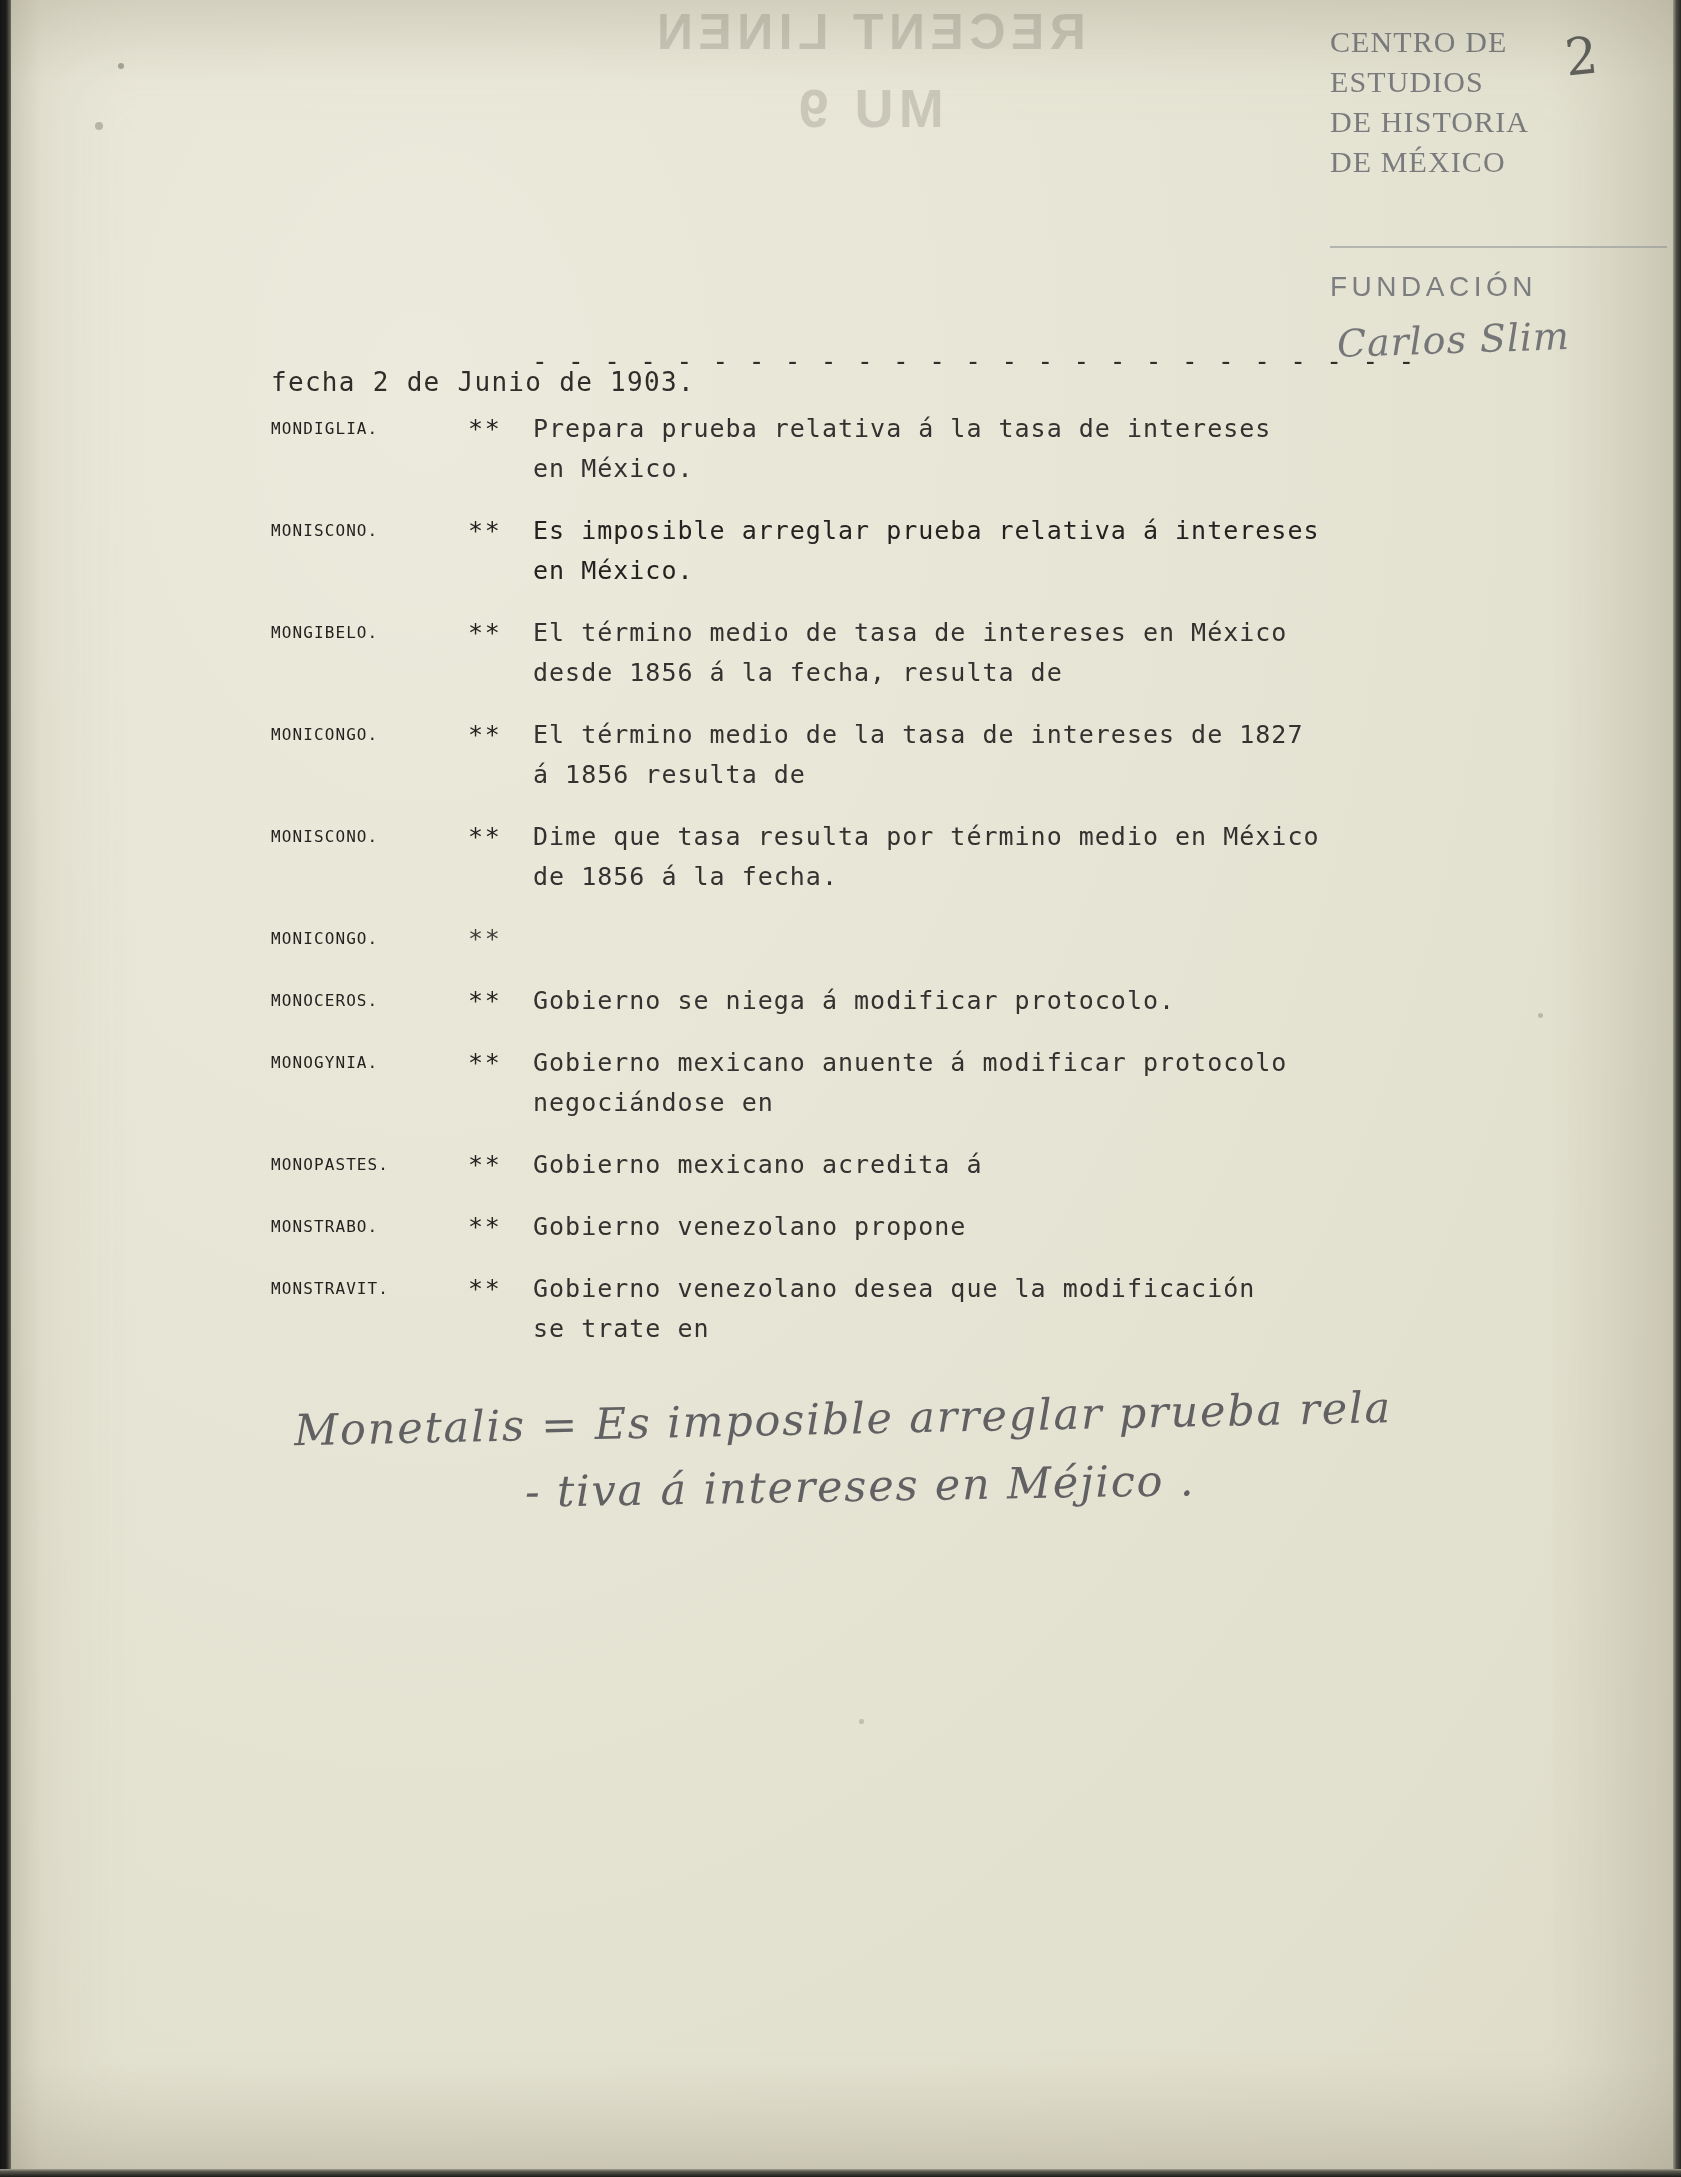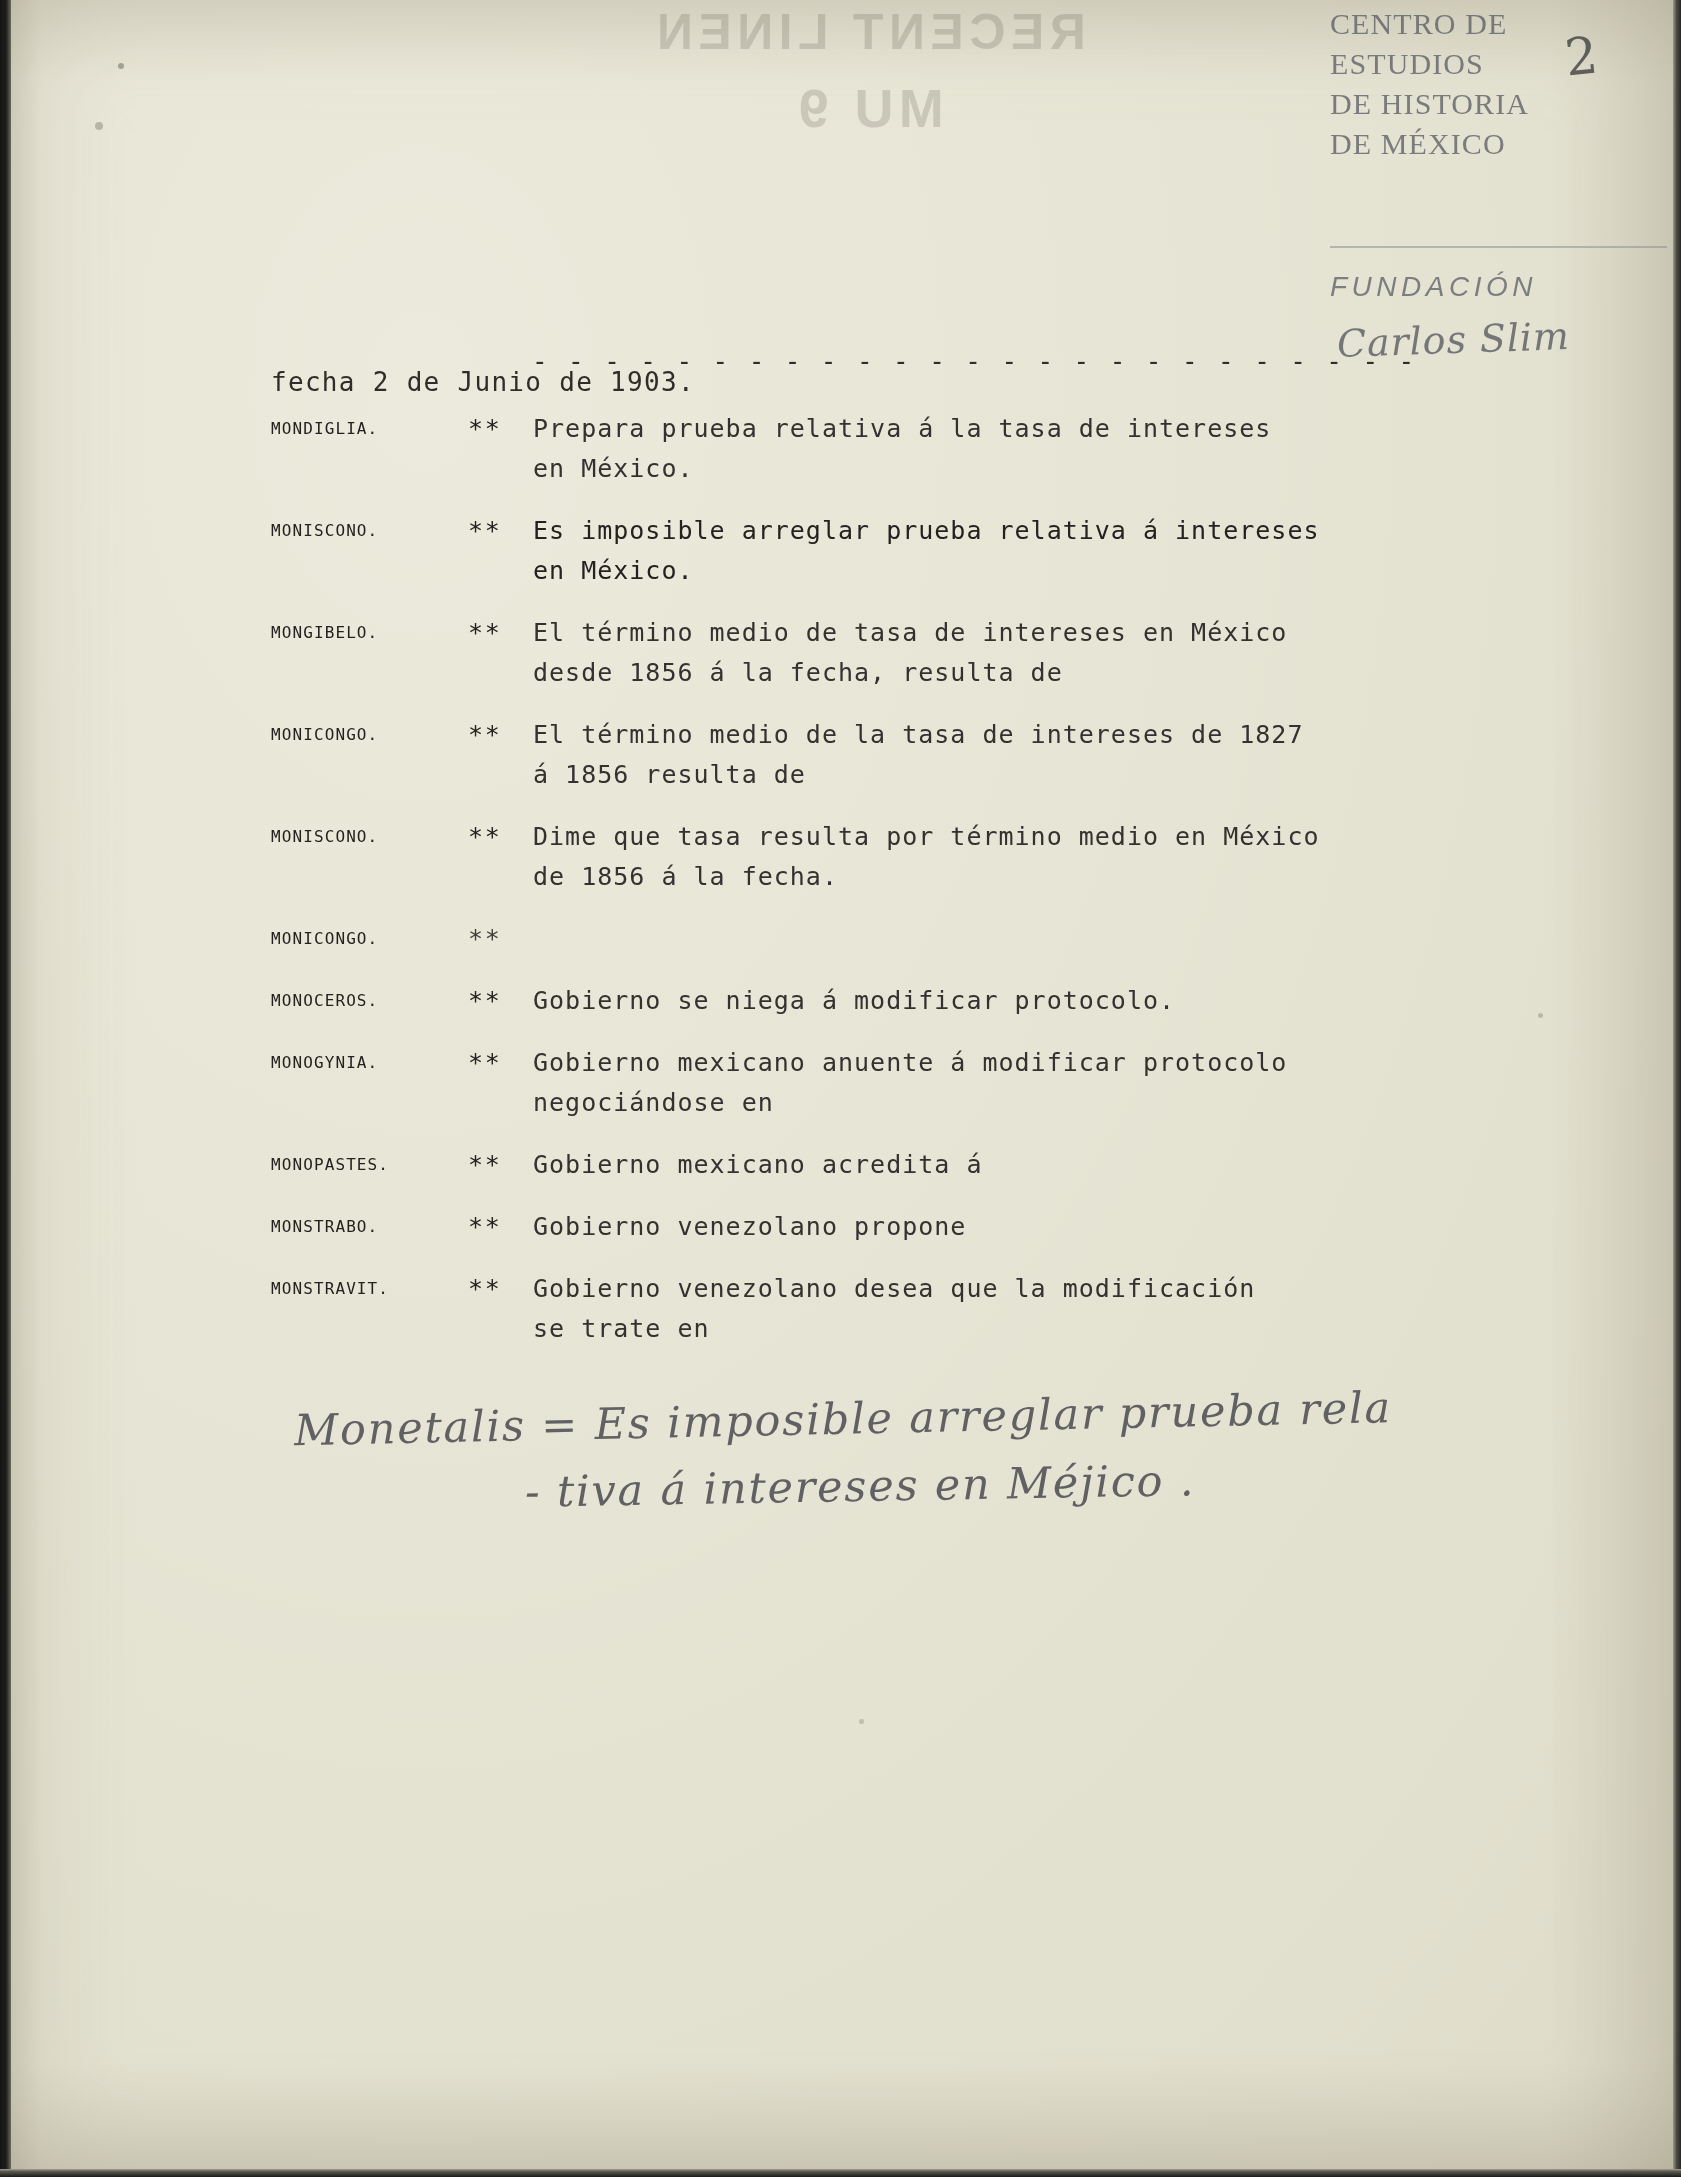--- a/index.html
+++ b/index.html
@@ -81,21 +81,21 @@
     pointer-events: none;
     filter: blur(0.5px);
   }
   #bleed .l1 { font-size: 50px; line-height: 65px; }
   #bleed .l2 { font-size: 54px; line-height: 87px; }
 
   
   #stamp {
     position: absolute;
     left: 1330px;
-    top: 4px;
+    top: 22px;
     width: 335px;
     color: #5d5f66;
     font-family: "Liberation Serif", serif;
     opacity: 0.78;
   }
   #stamp .sline {
     font-size: 30px;
     line-height: 40px;
     letter-spacing: 1.1px;
     white-space: nowrap;
@@ -112,21 +112,20 @@
   #stamp-found {
     position: absolute;
     left: 1330px;
     top: 271px;
     font-family: "Liberation Sans", sans-serif;
     font-size: 28px;
     letter-spacing: 4.5px;
     color: #63656b;
     opacity: 0.8;
     white-space: nowrap;
-    font-style: italic;
   }
   #stamp-sig {
     position: absolute;
     left: 1337px;
     top: 318px;
     font-family: "DejaVu Serif", serif;
     font-style: italic;
     font-size: 38px;
     color: #5a5c62;
     opacity: 0.8;

